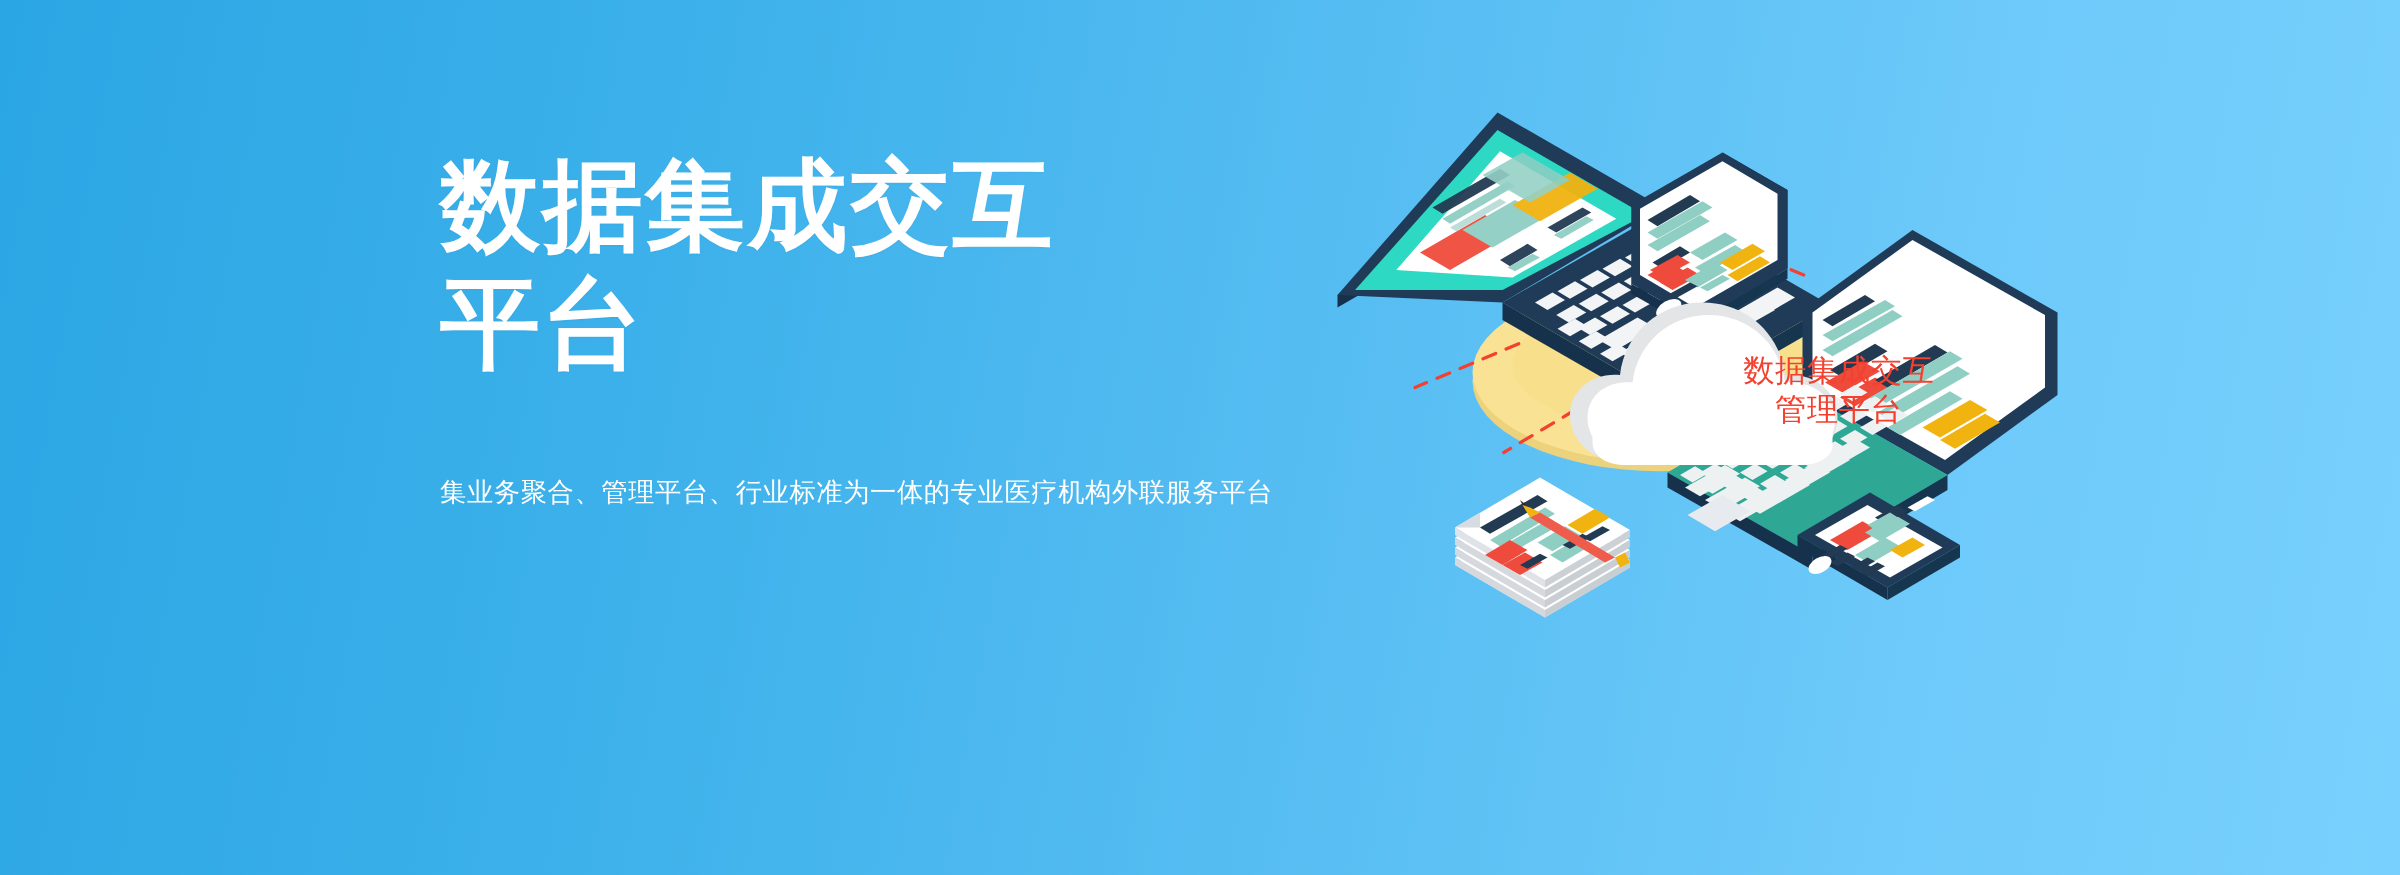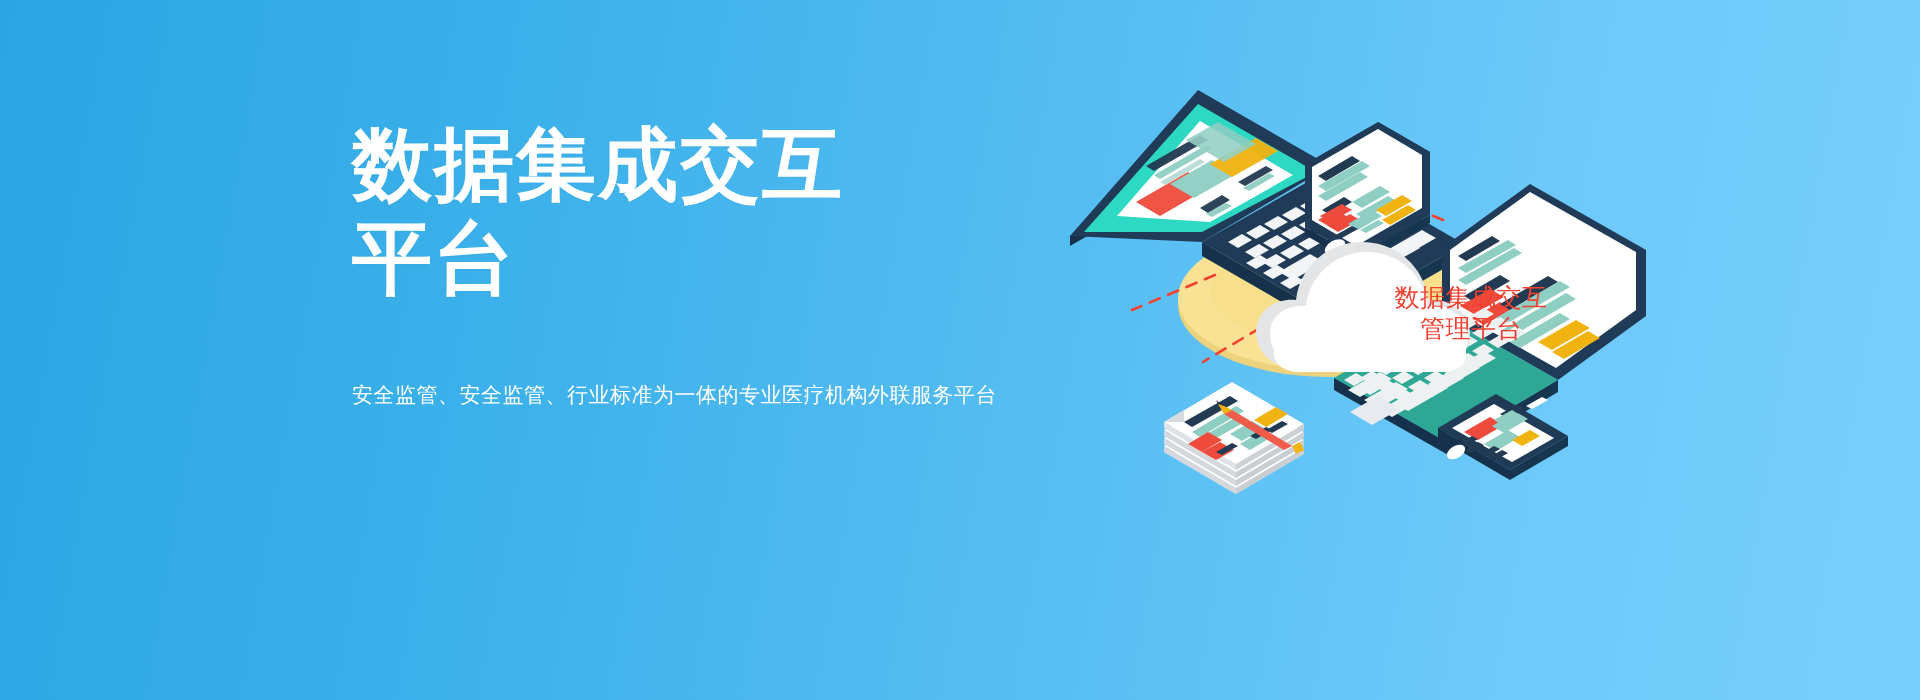--- a/index.html
+++ b/index.html
@@ -83,21 +83,21 @@
 </head>
 <body>
 
 <div class="banner">
 
   <div class="text-block">
     <h1 class="headline">数据集成交互
 平台</h1>
   </div>
 
-  <p class="subhead">安全监管、安全监管、行业标准为一体的专业医疗机构外联服务平台</p>
+  <p class="subhead">集业务聚合、管理平台、行业标准为一体的专业医疗机构外联服务平台</p>
 
   <div class="illustration">
     <svg viewBox="0 0 820 520" xmlns="http://www.w3.org/2000/svg">
 
       <defs>
 
         <g id="screenContent">
           <rect x="0" y="0" width="120" height="92" fill="#ffffff"></rect>
         </g>
       </defs>

